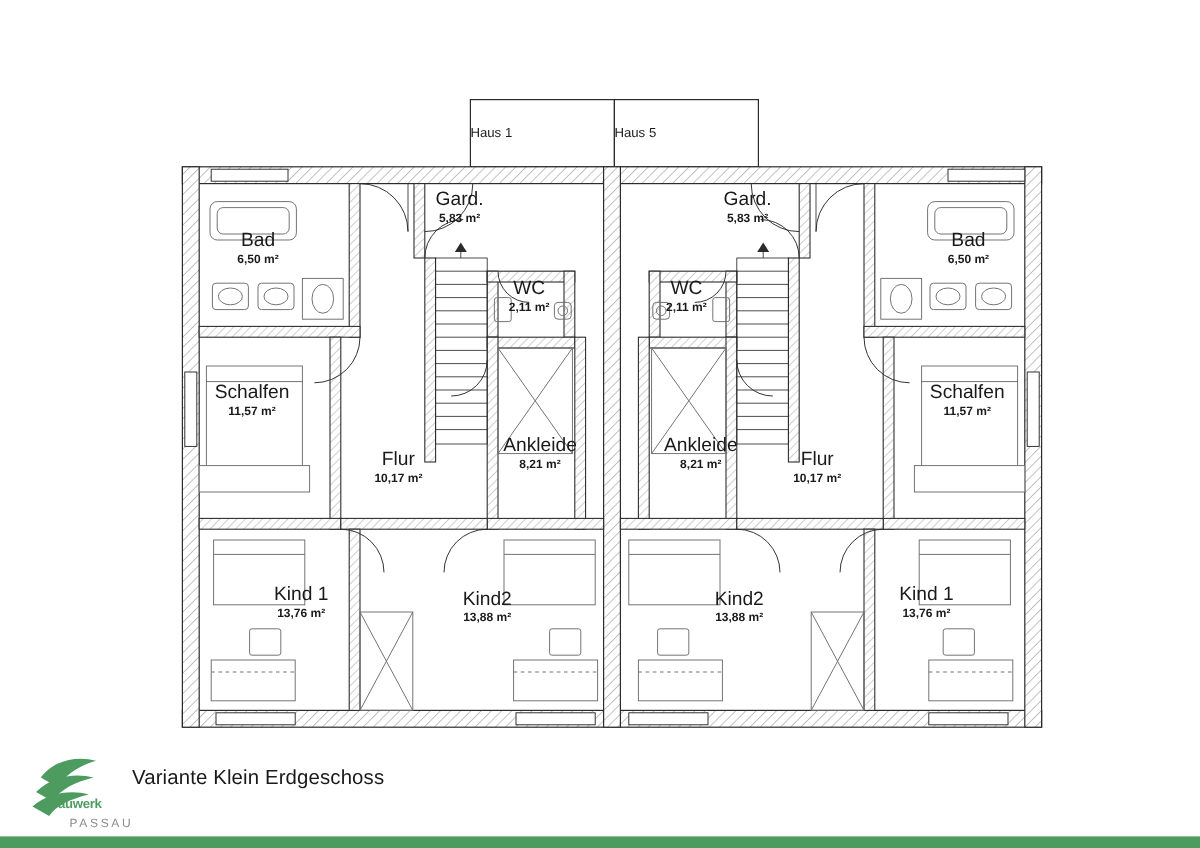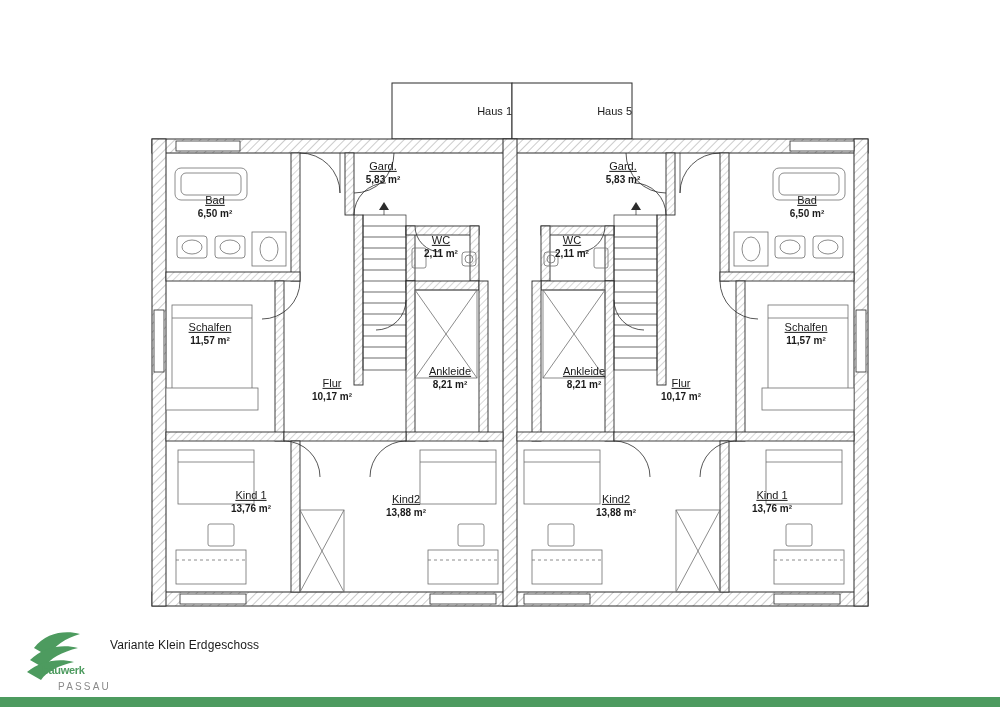--- a/index.html
+++ b/index.html
@@ -24,31 +24,31 @@
   }
   .label {
     position: absolute;
     text-align: center;
     font-family: "Liberation Sans", sans-serif;
     color: #1a1a1a;
     line-height: 1.25;
     white-space: nowrap;
     pointer-events: none;
   }
-  .label .nm { display: block; font-size: 11px; text-decoration: underline; }
+  .label .nm { display: block; font-size: 16px; }
   .label .ar { display: block; font-size: 10px; font-weight: bold; }
   .house-tag {
     position: absolute;
     font-size: 11px;
-    text-align: right;
+    text-align: left;
     color: #1a1a1a;
   }
   .caption {
     position: absolute;
-    font-size: 12px;
+    font-size: 17px;
     color: #1a1a1a;
     letter-spacing: 0.1px;
   }
   .logo-wrap {
     position: absolute;
     left: 22px;
     top: 620px;
     width: 90px;
     height: 74px;
   }

